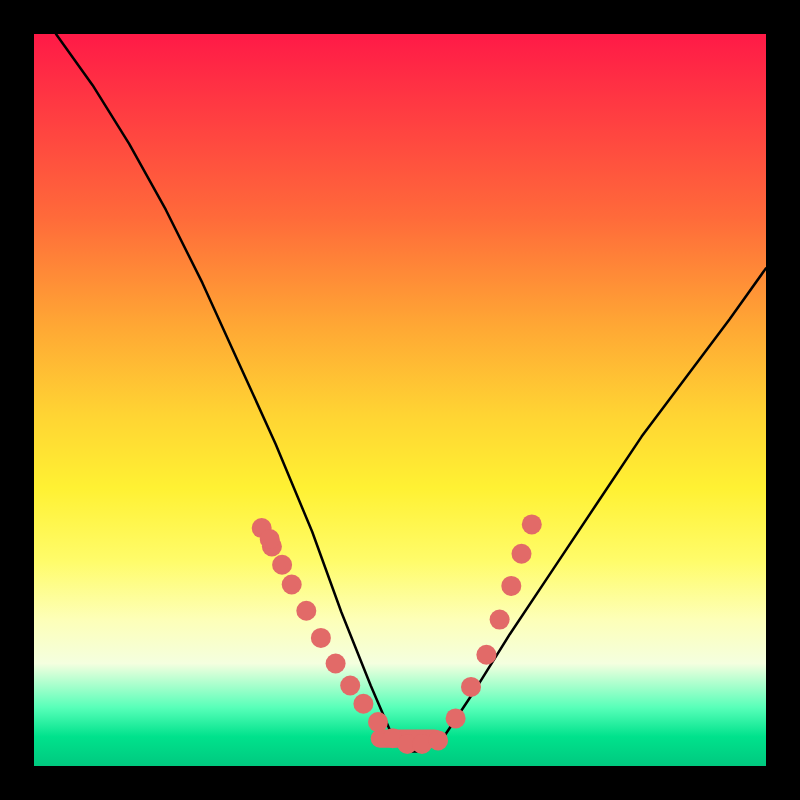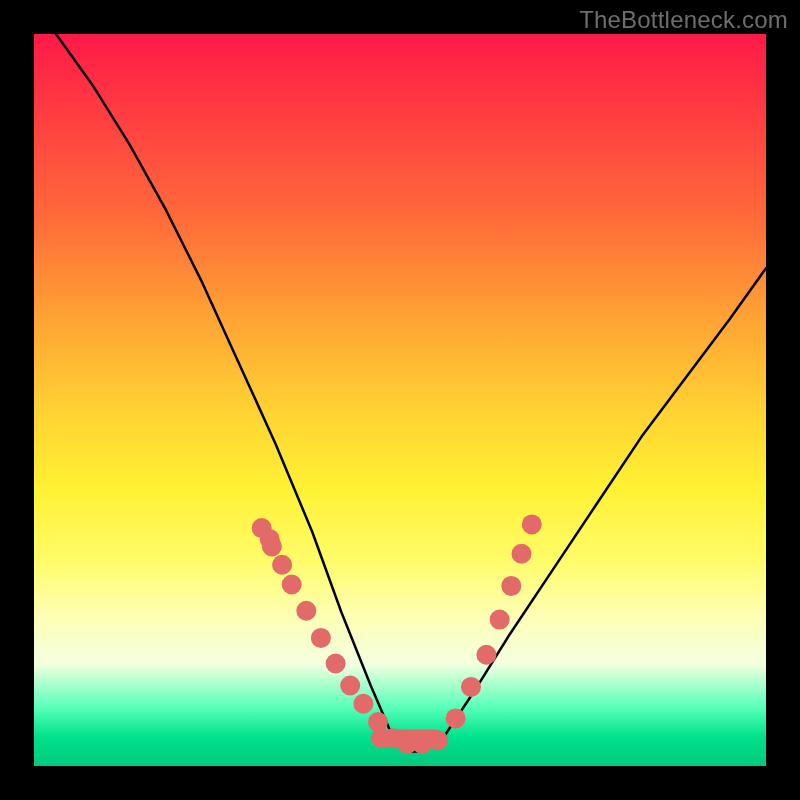--- a/index.html
+++ b/index.html
@@ -82,14 +82,13 @@
         <circle cx="421.6" cy="684.4" r="10" fill="#e26a68"></circle>
         <circle cx="437.0" cy="652.9" r="10" fill="#e26a68"></circle>
         <circle cx="452.4" cy="620.7" r="10" fill="#e26a68"></circle>
         <circle cx="465.6" cy="585.6" r="10" fill="#e26a68"></circle>
         <circle cx="477.3" cy="551.9" r="10" fill="#e26a68"></circle>
         <circle cx="487.5" cy="519.7" r="10" fill="#e26a68"></circle>
         <circle cx="497.8" cy="490.4" r="10" fill="#e26a68"></circle>
         <circle cx="235.7" cy="505.1" r="10" fill="#e26a68"></circle>
       </svg>
   </div>
-  <div class="watermark">TheBottleneck.com</div>
 </div>
 
 </body></html>

